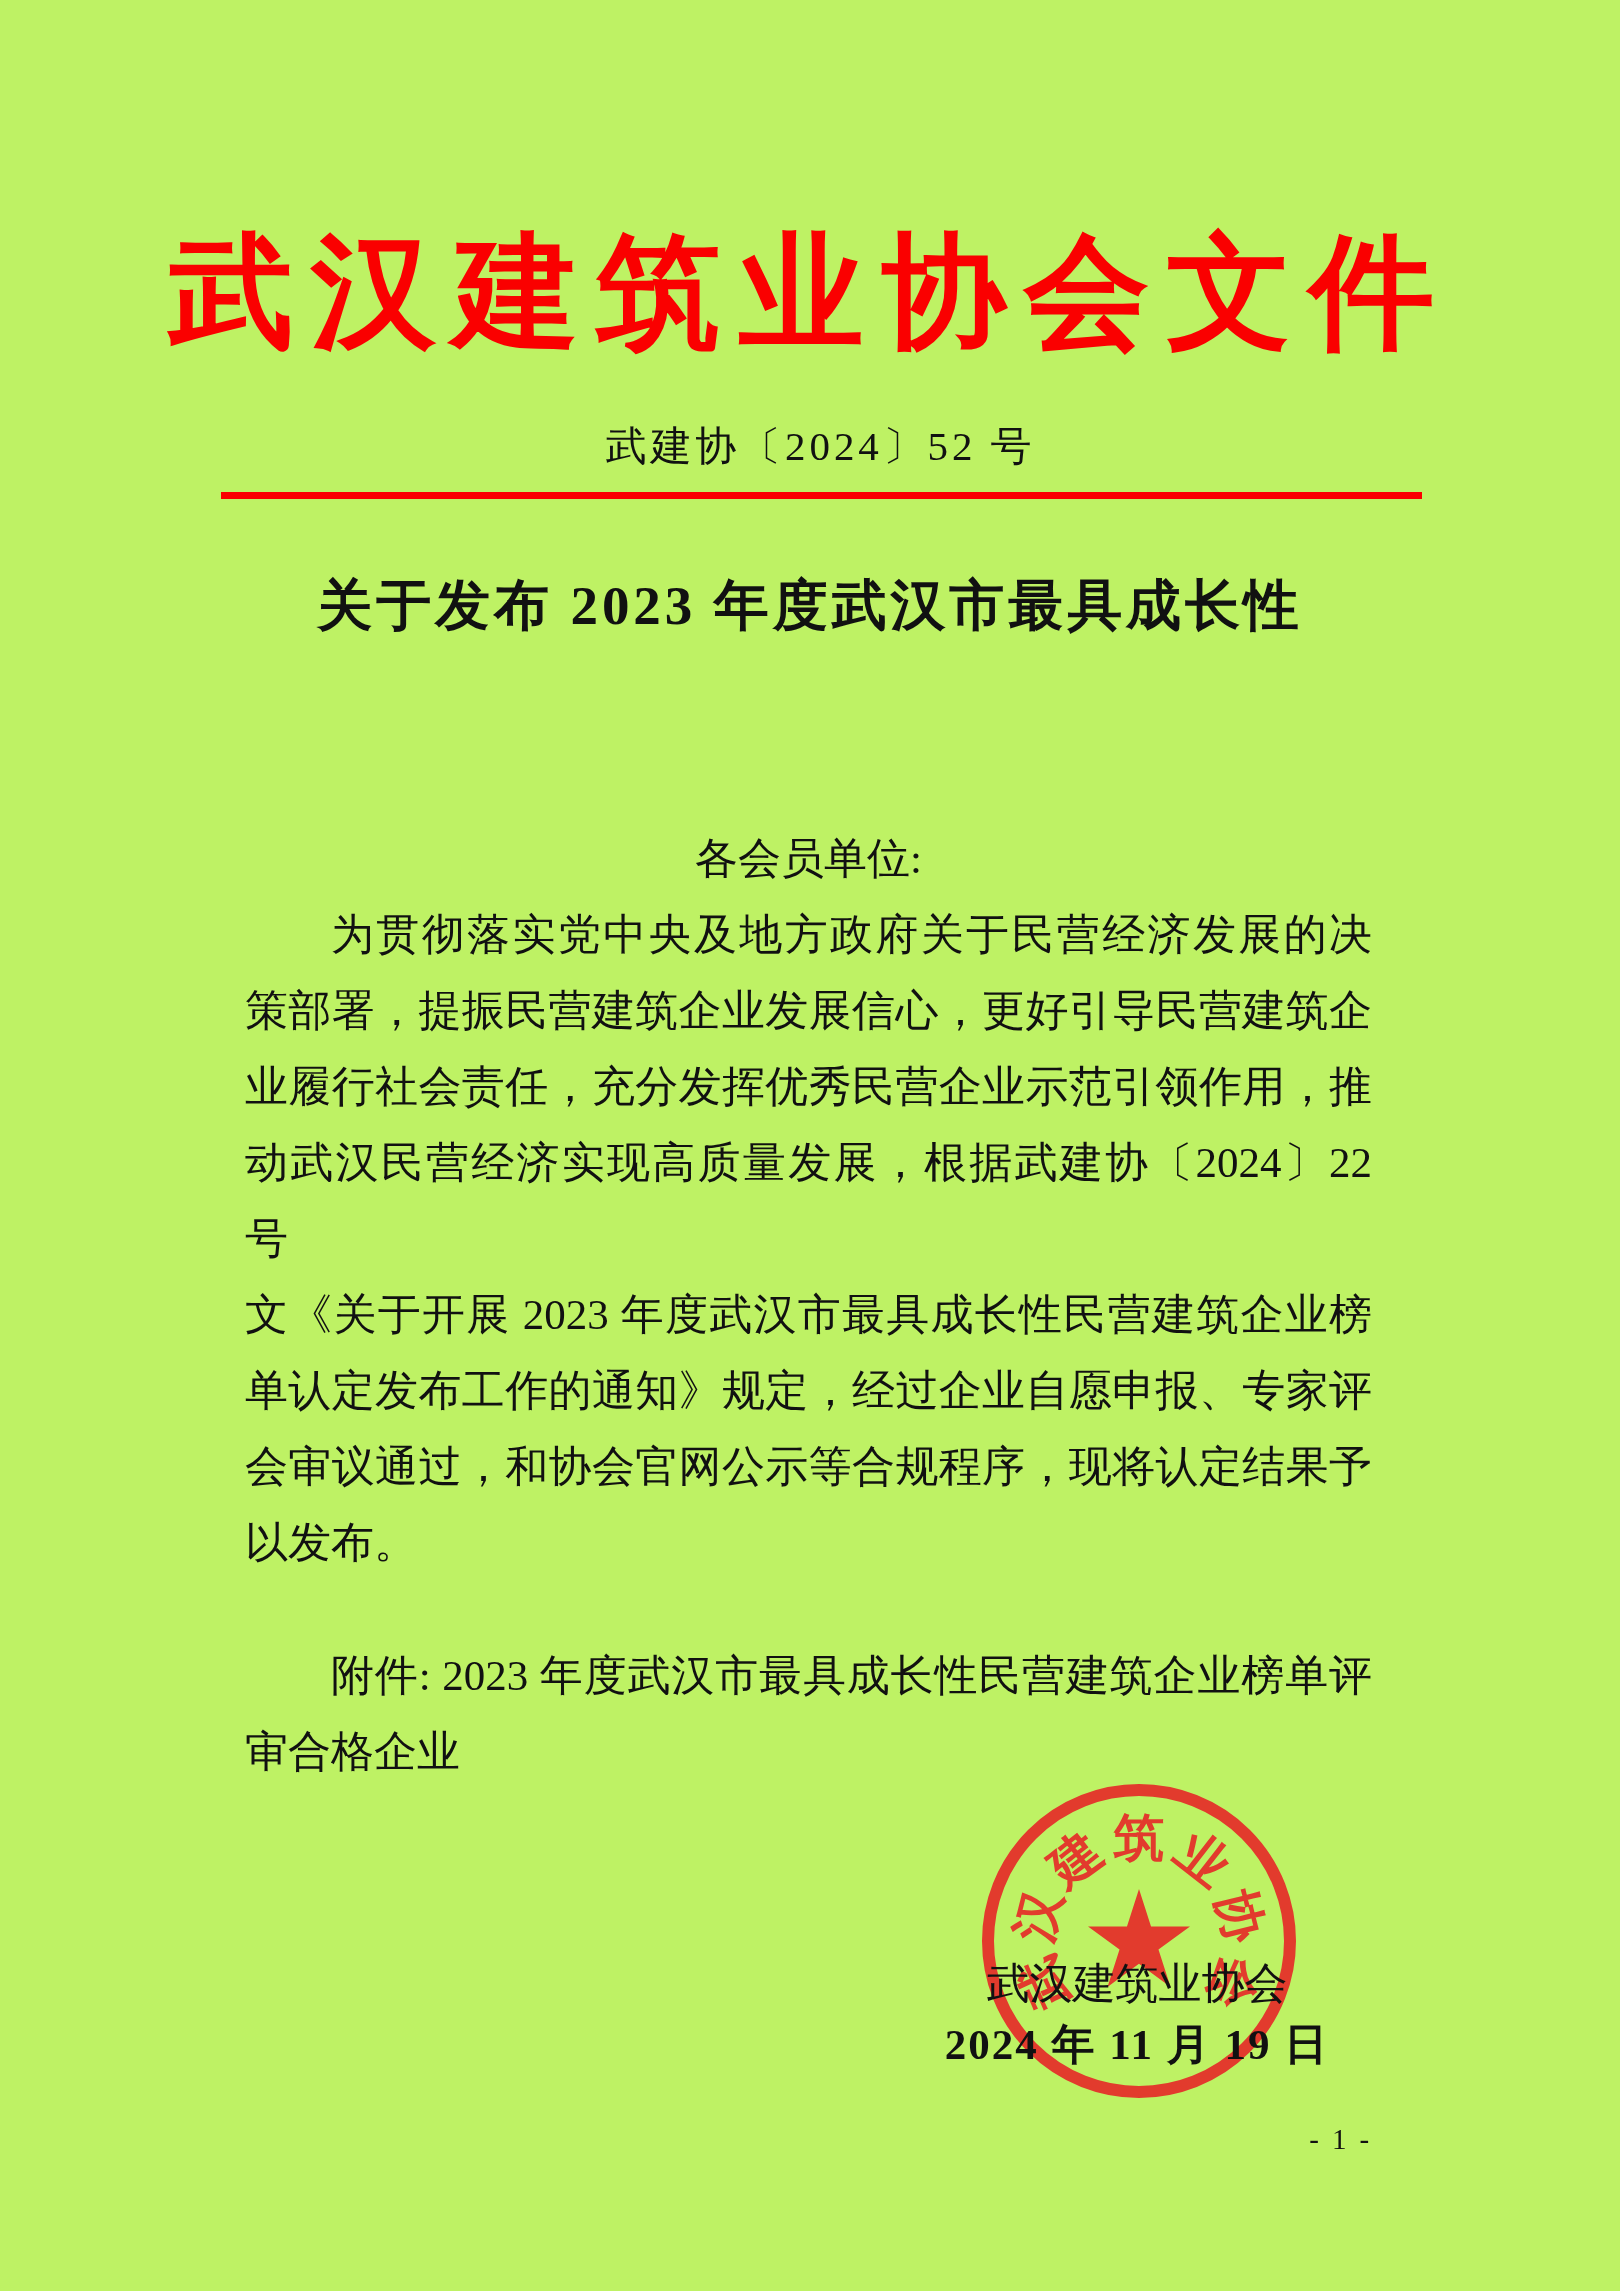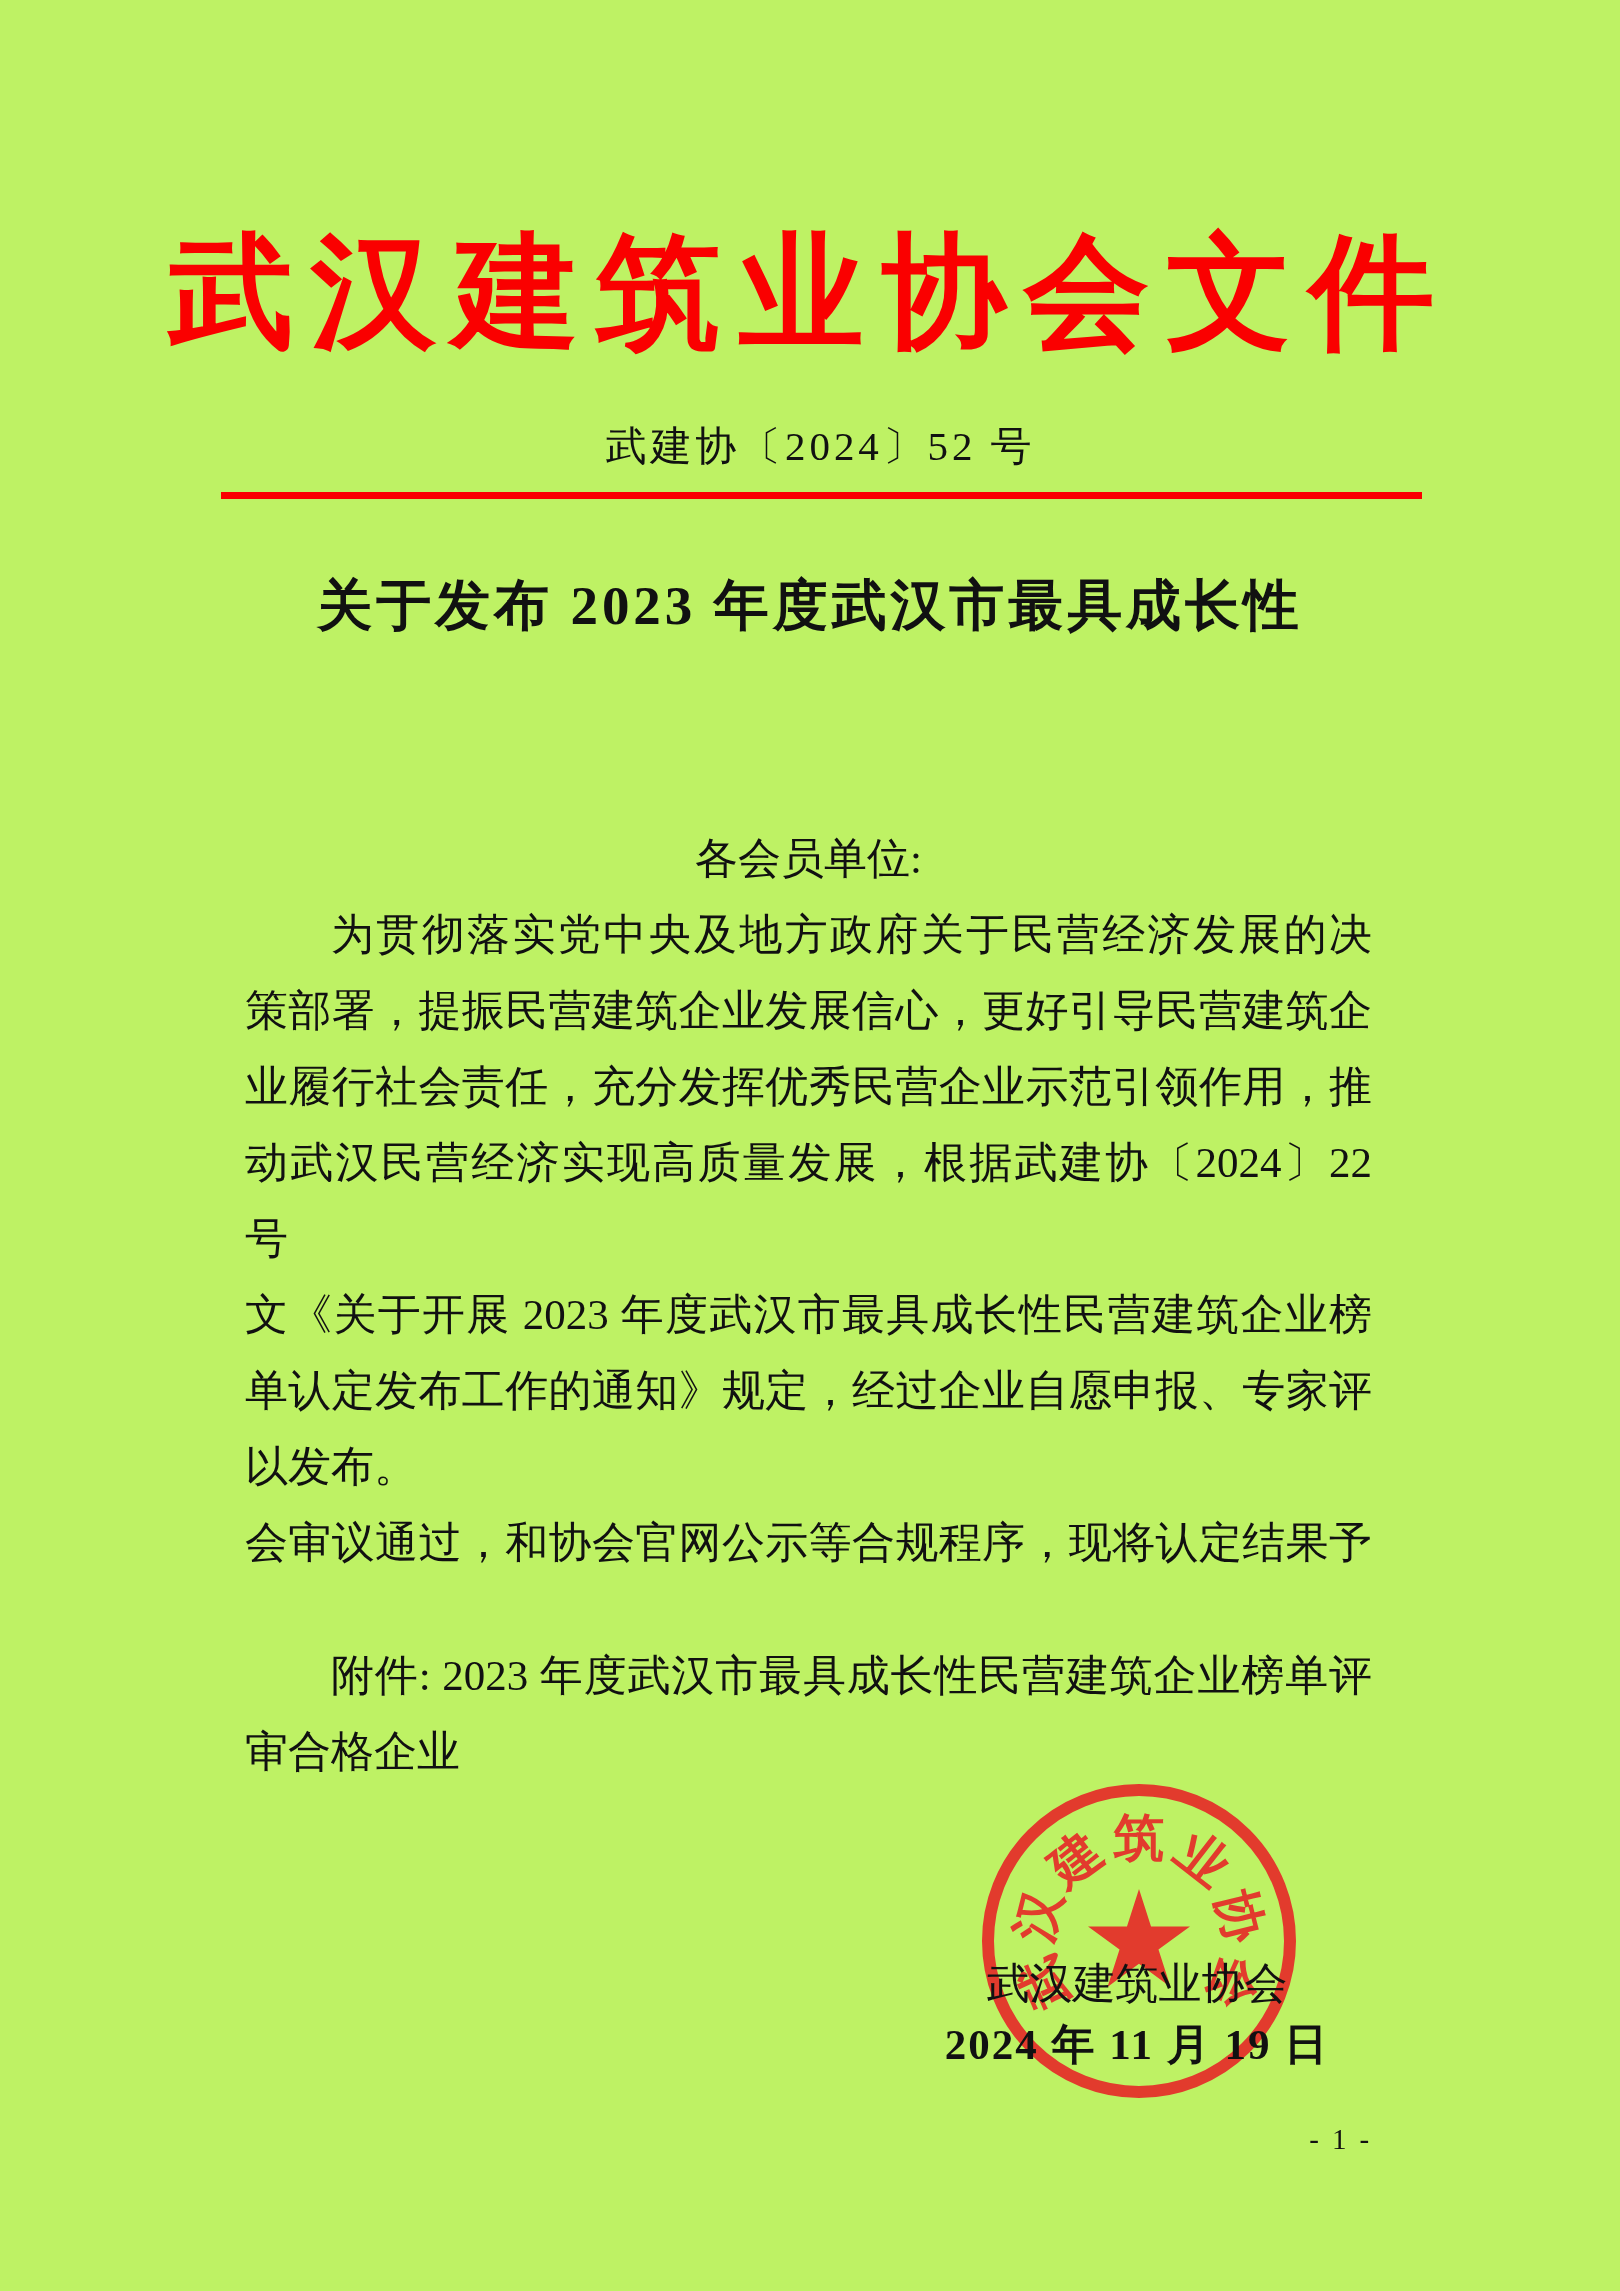--- a/index.html
+++ b/index.html
@@ -90,22 +90,22 @@
   </div>
 
   <div class="body-block">
     <div class="plain">各会员单位:</div>
     <div class="tline indent">为贯彻落实党中央及地方政府关于民营经济发展的决</div>
     <div class="tline">策部署，提振民营建筑企业发展信心，更好引导民营建筑企</div>
     <div class="tline">业履行社会责任，充分发挥优秀民营企业示范引领作用，推</div>
     <div class="tline">动武汉民营经济实现高质量发展，根据武建协〔2024〕22 号</div>
     <div class="tline">文《关于开展 2023 年度武汉市最具成长性民营建筑企业榜</div>
     <div class="tline">单认定发布工作的通知》规定，经过企业自愿申报、专家评</div>
+    <div class="tline">会审议通过，和协会官网公示等合规程序，现将认定结果予</div>
     <div class="tline last">以发布。</div>
-    <div class="tline">会审议通过，和协会官网公示等合规程序，现将认定结果予</div>
   </div>
 
   <div class="attachment-block">
     <div class="tline indent">附件: 2023 年度武汉市最具成长性民营建筑企业榜单评</div>
     <div class="tline last">审合格企业</div>
   </div>
 
   <div class="seal">
     <div class="seal-ring"></div>
     <span class="seal-char a1">武</span>

